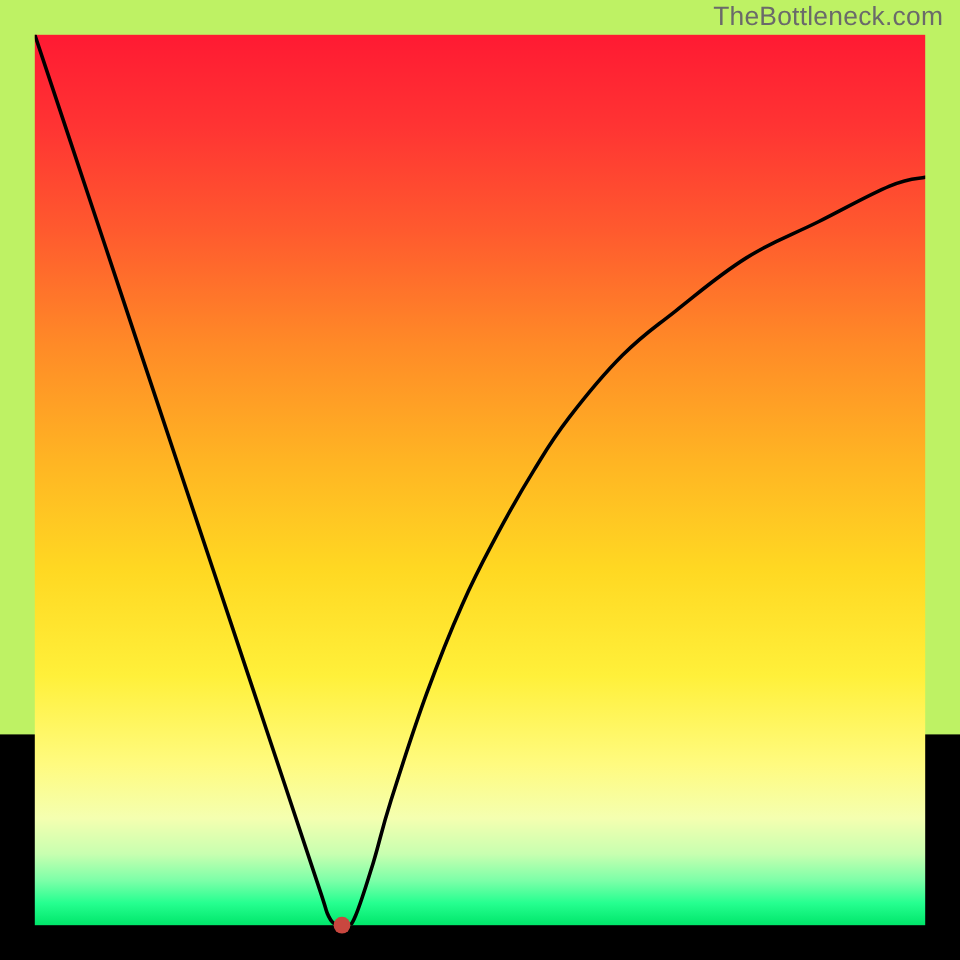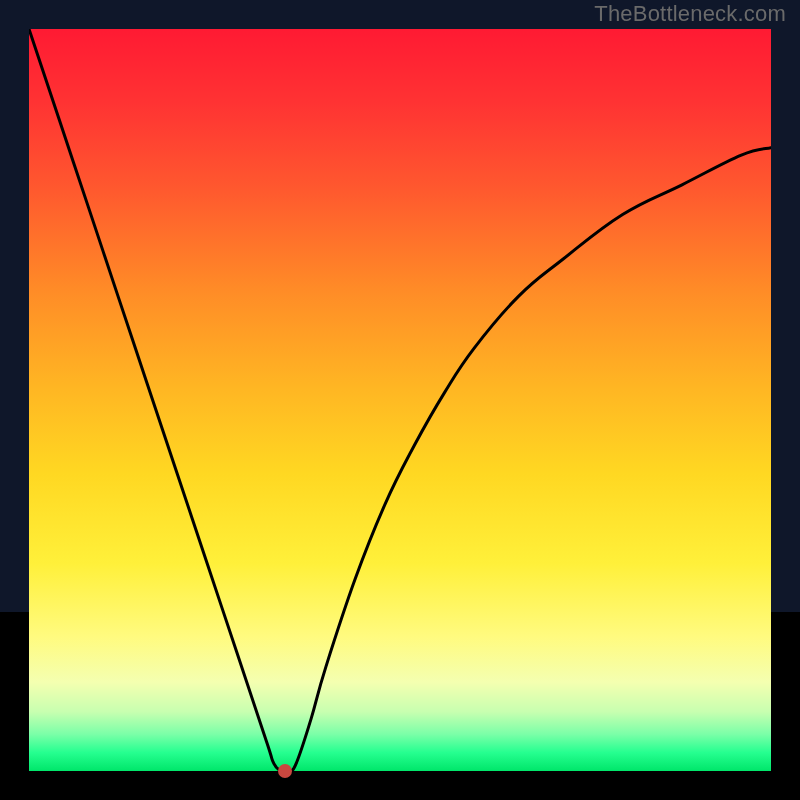--- a/index.html
+++ b/index.html
@@ -10,21 +10,21 @@
     background: #000;
     overflow: hidden;
     font-family: Arial, Helvetica, sans-serif;
   }
   .frame {
     position: absolute;
     top: 0;
     left: 0;
     width: 800px;
     height: 612px;
-    background: #0f172a;
+    background: #bef264;
   }
   .plot {
     position: absolute;
     top: 29px;
     left: 29px;
     width: 742px;
     height: 742px;
     background: linear-gradient(
       to bottom,
       #ff1a33 0%,

